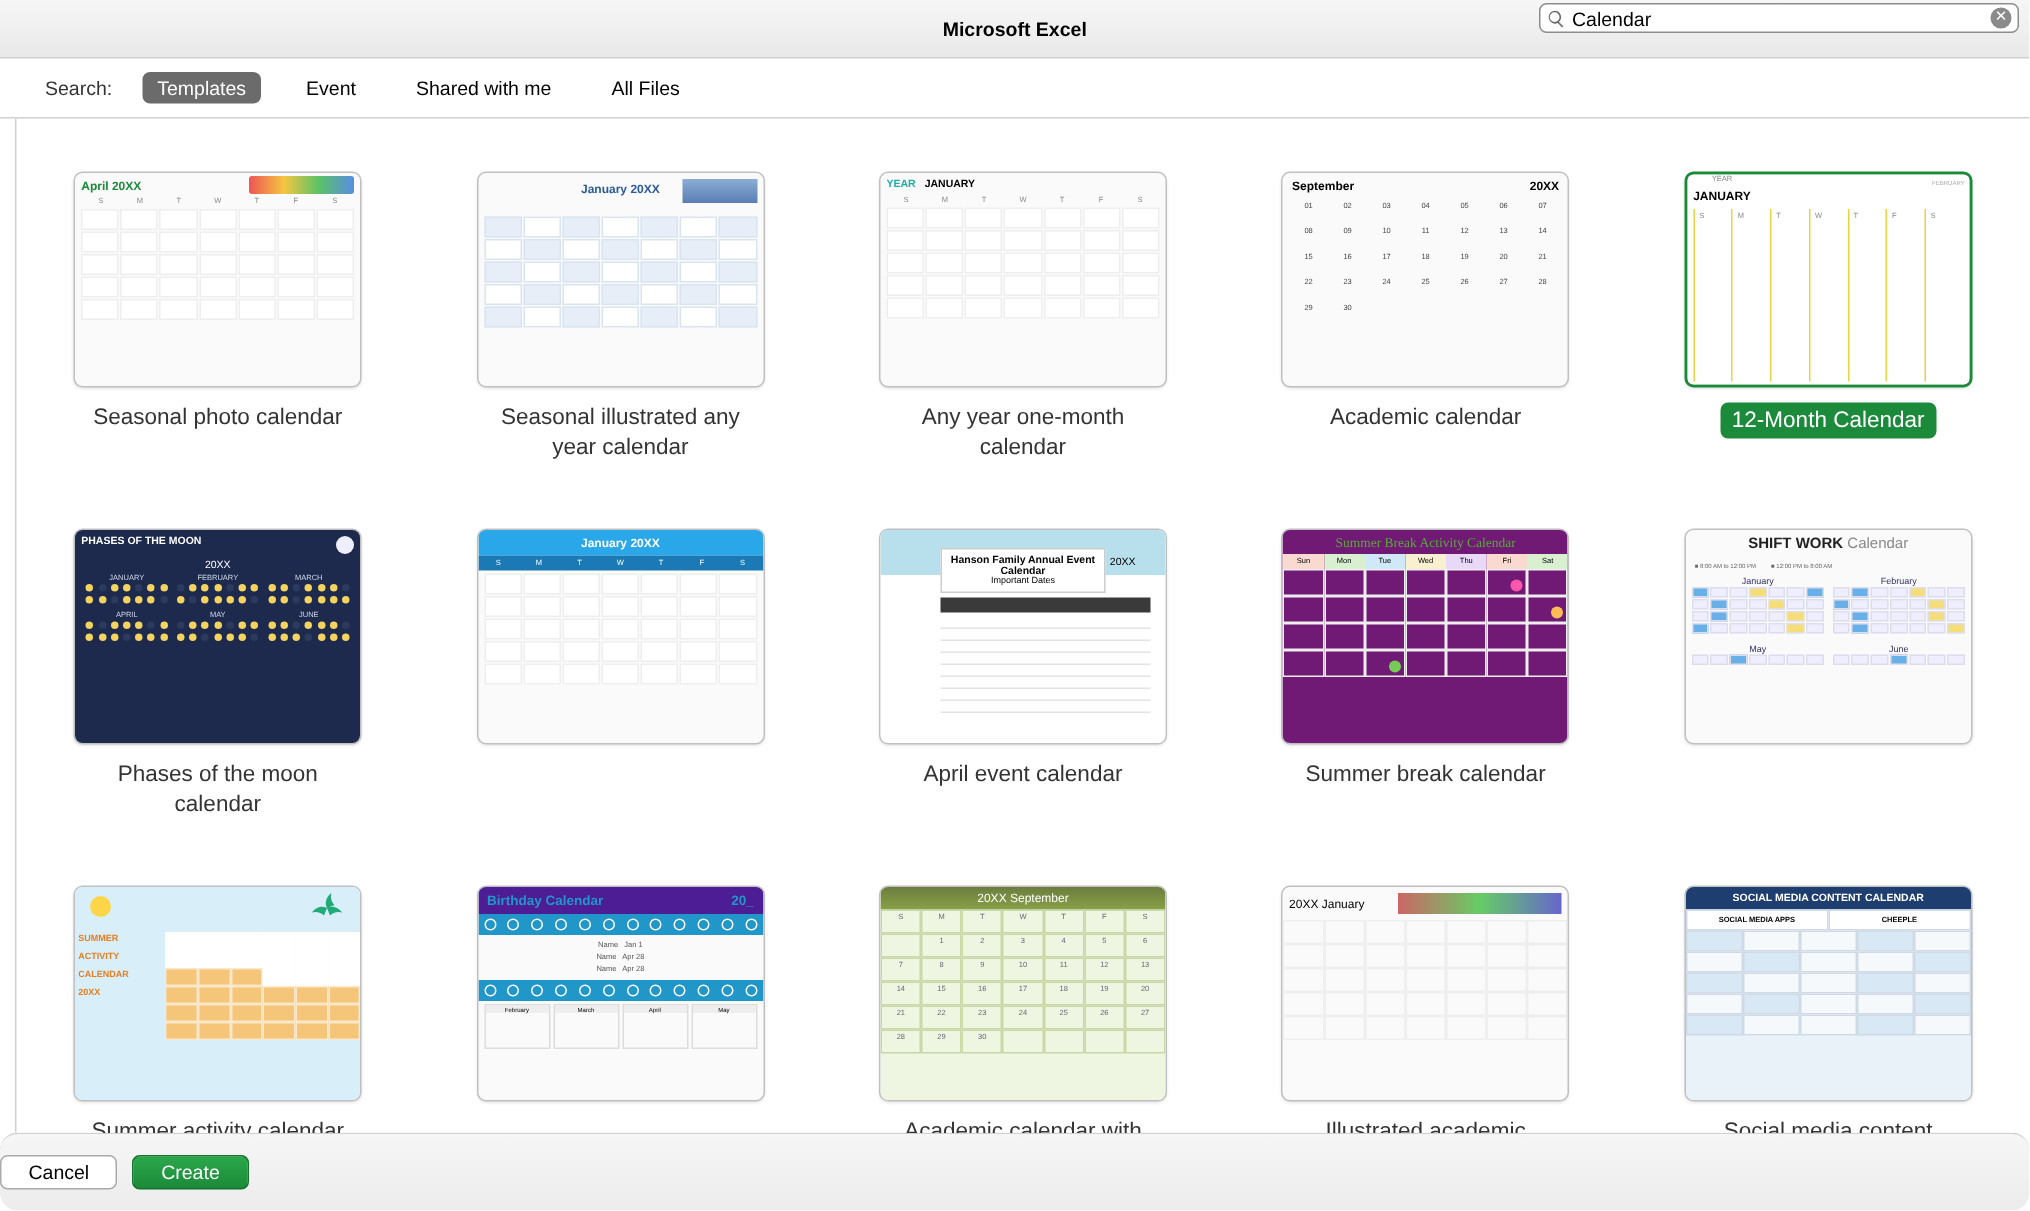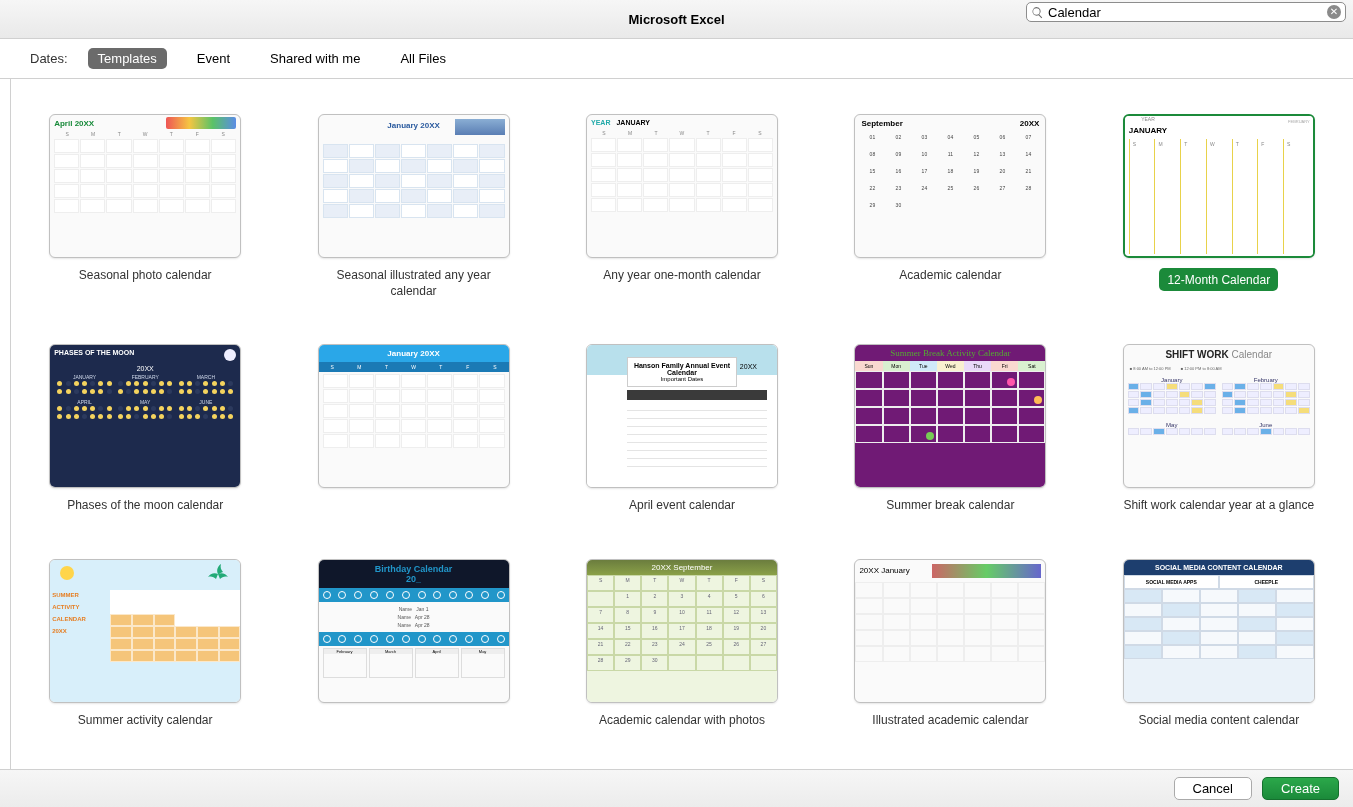--- a/index.html
+++ b/index.html
@@ -98,41 +98,42 @@
   background: #fafafa;
   margin: 0 auto 10px;
   overflow: hidden;
   position: relative;
   box-shadow: 0 1px 2px rgba(0,0,0,0.1);
 }
 .item.selected .thumb {
   border: 2px solid #1b8a3a;
 }
 .item .name {
-  font-size: 12px;
+  font-size: 15px;
   color: #333;
   line-height: 1.3;
   padding: 0 4px;
 }
 .item.selected .name-wrap {
   display: inline-block;
   background: #1b8a3a;
   color: #fff;
   border-radius: 5px;
   padding: 2px 4px;
 }
 .footer {
-  height: 38px;
+  height: 52px;
   border-top: 1px solid #d0d0d0;
   display: flex;
   align-items: center;
-  justify-content: flex-end;
+  justify-content: flex-start;
   padding-right: 14px;
   gap: 10px;
   background: linear-gradient(#f6f6f6,#ececec);
+  border-radius: 12px;
 }
 .btn {
   font-size: 13px;
   padding: 3px 18px;
   border-radius: 5px;
   border: 1px solid #aaa;
   background: #fff;
   cursor: pointer;
 }
 .btn.primary {
@@ -190,21 +191,21 @@
 .sa-top{height:30px;position:relative;}
 .sa-sun{position:absolute;left:10px;top:6px;width:14px;height:14px;border-radius:50%;background:#ffd54a;}
 .sa-palm{position:absolute;right:12px;top:4px;width:20px;height:22px;}
 .sa-grid{display:grid;grid-template-columns:60px repeat(6,1fr);font-size:5px;}
 .sa-grid div{height:12px;border:0.5px solid rgba(255,255,255,.6);}
 .sa-grid .lbl{background:transparent;border:none;font-size:6px;color:#e67e22;font-weight:bold;padding:2px;text-align:left;height:auto;}
 .sa-grid .f{background:#f5c57a;}.sa-grid .w{background:#fff;}
 
 
 .bd{height:100%;}
-.bd-h{background:#0f172a;color:#2196c9;font-size:9px;font-weight:bold;padding:4px 6px;display:flex;justify-content:space-between;flex-direction:column;}
+.bd-h{background:#4c1d95;color:#2196c9;font-size:9px;font-weight:bold;padding:4px 6px;display:flex;justify-content:space-between;}
 .bd-row{display:grid;grid-template-columns:repeat(12,1fr);background:#2196c9;height:14px;}
 .bd-row span{display:block;width:8px;height:8px;border:1px solid #fff;border-radius:50%;margin:3px auto;}
 .bd-list{font-size:5px;padding:3px 6px;color:#555;line-height:1.6;}
 .bd-bot{display:grid;grid-template-columns:repeat(4,1fr);gap:2px;padding:2px 4px;}
 .bd-m{font-size:4px;border:0.5px solid #ddd;height:30px;overflow:hidden;}
 .bd-m .t{background:#eee;text-align:center;}
 
 
 .ap{height:100%;background:#eef5e0;}
 .ap-h{background:linear-gradient(#6b7d3e,#8aa048);color:#fff;font-size:8px;padding:3px 6px;}
@@ -279,21 +280,21 @@
   <div class="search-wrap">
     <svg viewBox="0 0 24 24">
         <path d="M10 2a8 8 0 015.3 13.9l5.4 5.4-1.4 1.4-5.4-5.4A8 8 0 1110 2zm0 2a6 6 0 100 12 6 6 0 000-12z"></path>
       </svg>
     <input type="text" value="Calendar" style="">
     <div class="clear">✕</div>
   </div>
 </div>
 
 <div class="filter-bar">
-  <span class="label">Dates:</span>
+  <span class="label">Search:</span>
   <span class="pill active">Templates</span>
   <span class="pill">Event</span>
   <span class="pill">Shared with me</span>
   <span class="pill">All Files</span>
 </div>
 
 <div class="main">
   <div class="grid">
 
     <div class="item">
@@ -882,21 +883,20 @@
                 <div></div>
                 <div></div>
                 <div class="a"></div>
                 <div></div>
                 <div></div>
                 <div></div>
               </div>
             </div>
         </div>
       </div>
-      <div class="name">Shift work calendar year at a glance</div>
     </div>
 
     <div class="item">
       <div class="thumb">
         <div class="sa">
           <div class="sa-top">
               <div class="sa-sun"></div>
             <svg class="sa-palm" viewBox="0 0 20 22">
                 <path fill="#2a7" d="M10 22V10"></path>
                 <path fill="#2a7" d="M10 10c-4-2-8 0-10 3 3-1 6 0 8 2M10 10c4-2 8 0 10 3-3-1-6 0-8 2M10 10c-2-4 0-8 3-10-1 3 0 6 2 8"></path>

